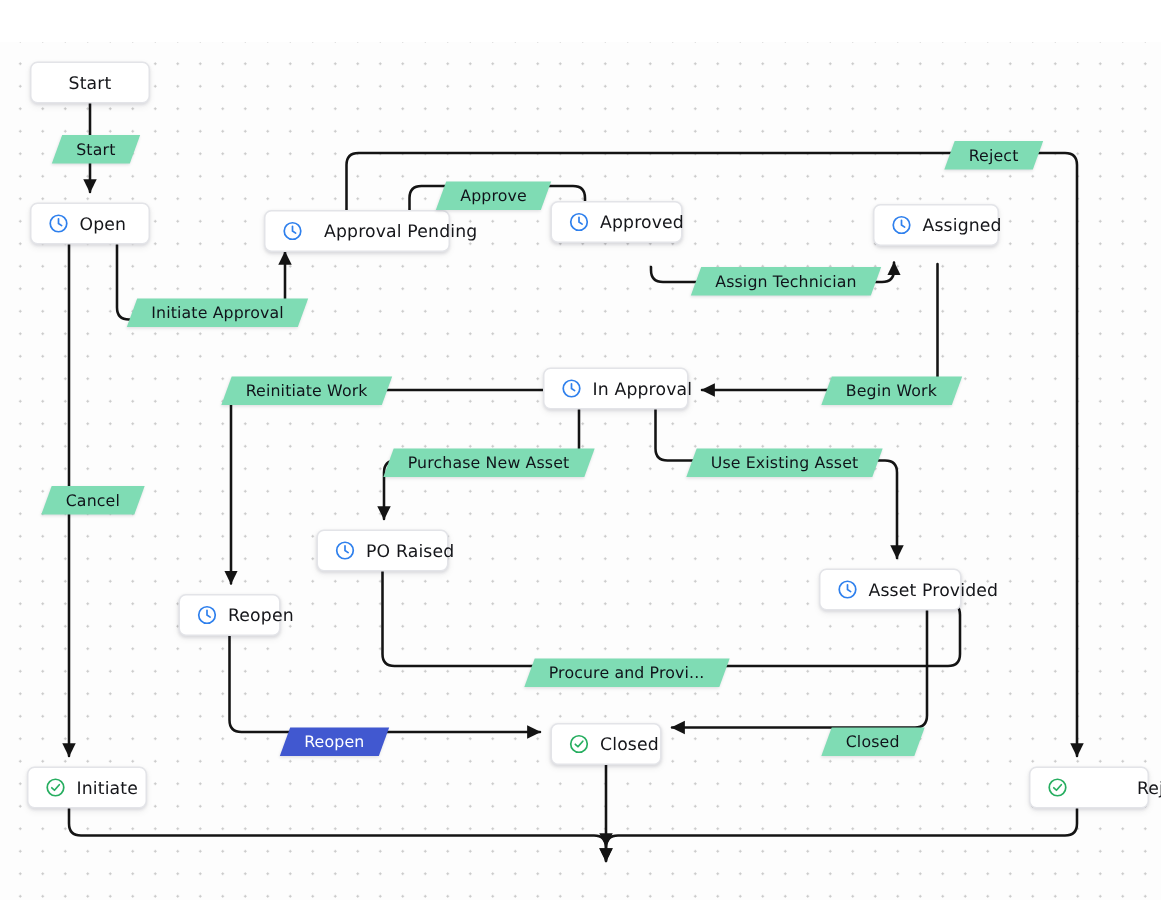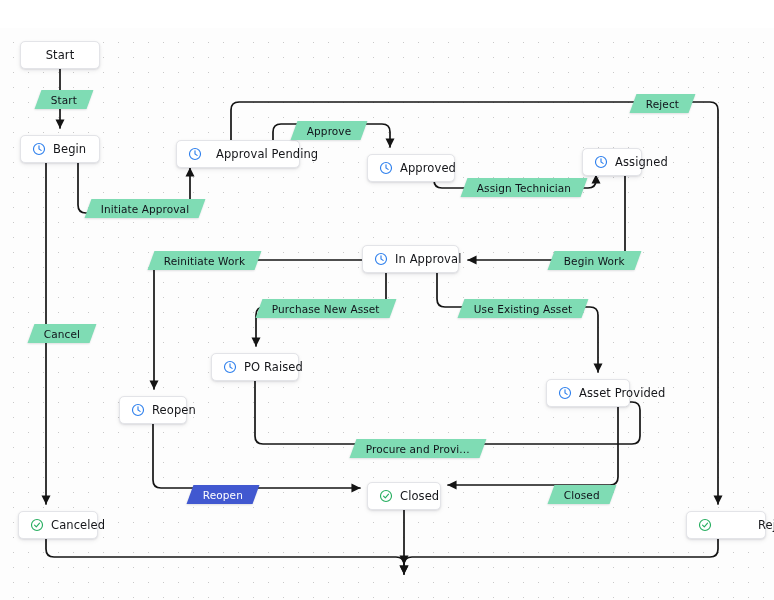--- a/index.html
+++ b/index.html
@@ -116,40 +116,40 @@
 
   <div class="node terminal-node" style="left:20px; top:13px; width:80px;">
     <span class="lbl">Start</span>
   </div>
 
   <div class="node" style="left:20px; top:107px; width:80px;">
     <svg class="ico" viewBox="0 0 16 16">
       <circle cx="8" cy="8" r="6.3" fill="#ffffff" stroke="#2f80ed" stroke-width="1.3"></circle>
       <path d="M8 4.4 V8 L10.4 9.6" stroke="#2f80ed" stroke-width="1.3" fill="none" stroke-linecap="round"></path>
     </svg>
-    <span class="lbl">Begin</span>
+    <span class="lbl">Open</span>
   </div>
 
   <div class="node" style="left:176px; top:112px; width:124px;gap:14px;">
     <svg class="ico" viewBox="0 0 16 16">
       <circle cx="8" cy="8" r="6.3" fill="#ffffff" stroke="#2f80ed" stroke-width="1.3"></circle>
       <path d="M8 4.4 V8 L10.4 9.6" stroke="#2f80ed" stroke-width="1.3" fill="none" stroke-linecap="round"></path>
     </svg>
     <span class="lbl">Approval Pending</span>
   </div>
 
-  <div class="node" style="left:367px; top:126px; width:88px;">
+  <div class="node" style="left:367px; top:106px; width:88px;">
     <svg class="ico" viewBox="0 0 16 16">
       <circle cx="8" cy="8" r="6.3" fill="#ffffff" stroke="#2f80ed" stroke-width="1.3"></circle>
       <path d="M8 4.4 V8 L10.4 9.6" stroke="#2f80ed" stroke-width="1.3" fill="none" stroke-linecap="round"></path>
     </svg>
     <span class="lbl">Approved</span>
   </div>
 
-  <div class="node" style="left:582px; top:120px; width:60px;">
+  <div class="node" style="left:582px; top:108px; width:84px;">
     <svg class="ico" viewBox="0 0 16 16">
       <circle cx="8" cy="8" r="6.3" fill="#ffffff" stroke="#2f80ed" stroke-width="1.3"></circle>
       <path d="M8 4.4 V8 L10.4 9.6" stroke="#2f80ed" stroke-width="1.3" fill="none" stroke-linecap="round"></path>
     </svg>
     <span class="lbl">Assigned</span>
   </div>
 
   <div class="node" style="left:362px; top:217px; width:97px;">
     <svg class="ico" viewBox="0 0 16 16">
       <circle cx="8" cy="8" r="6.3" fill="#ffffff" stroke="#2f80ed" stroke-width="1.3"></circle>
@@ -159,42 +159,42 @@
   </div>
 
   <div class="node" style="left:211px; top:325px; width:88px;justify-content:space-between;">
     <svg class="ico" viewBox="0 0 16 16">
       <circle cx="8" cy="8" r="6.3" fill="#ffffff" stroke="#2f80ed" stroke-width="1.3"></circle>
       <path d="M8 4.4 V8 L10.4 9.6" stroke="#2f80ed" stroke-width="1.3" fill="none" stroke-linecap="round"></path>
     </svg>
     <span class="lbl">PO Raised</span>
   </div>
 
-  <div class="node" style="left:546px; top:351px; width:84px;text-align:center;">
+  <div class="node" style="left:546px; top:351px; width:95px;text-align:center;">
     <svg class="ico" viewBox="0 0 16 16">
       <circle cx="8" cy="8" r="6.3" fill="#ffffff" stroke="#2f80ed" stroke-width="1.3"></circle>
       <path d="M8 4.4 V8 L10.4 9.6" stroke="#2f80ed" stroke-width="1.3" fill="none" stroke-linecap="round"></path>
     </svg>
     <span class="lbl">Asset Provided</span>
   </div>
 
   <div class="node" style="left:119px; top:368px; width:68px;">
     <svg class="ico" viewBox="0 0 16 16">
       <circle cx="8" cy="8" r="6.3" fill="#ffffff" stroke="#2f80ed" stroke-width="1.3"></circle>
       <path d="M8 4.4 V8 L10.4 9.6" stroke="#2f80ed" stroke-width="1.3" fill="none" stroke-linecap="round"></path>
     </svg>
     <span class="lbl">Reopen</span>
   </div>
 
   <div class="node" style="left:18px; top:483px; width:80px;">
     <svg class="ico" viewBox="0 0 16 16">
       <circle cx="8" cy="8" r="6.3" fill="#ffffff" stroke="#27ae60" stroke-width="1.3"></circle>
       <path d="M5.2 8.2 L7.2 10.1 L10.9 5.9" stroke="#27ae60" stroke-width="1.3" fill="none" stroke-linecap="round" stroke-linejoin="round"></path>
     </svg>
-    <span class="lbl">Canceled</span>
+    <span class="lbl">Initiate</span>
   </div>
 
   <div class="node" style="left:367px; top:454px; width:74px;">
     <svg class="ico" viewBox="0 0 16 16">
       <circle cx="8" cy="8" r="6.3" fill="#ffffff" stroke="#27ae60" stroke-width="1.3"></circle>
       <path d="M5.2 8.2 L7.2 10.1 L10.9 5.9" stroke="#27ae60" stroke-width="1.3" fill="none" stroke-linecap="round" stroke-linejoin="round"></path>
     </svg>
     <span class="lbl">Closed</span>
   </div>
 

